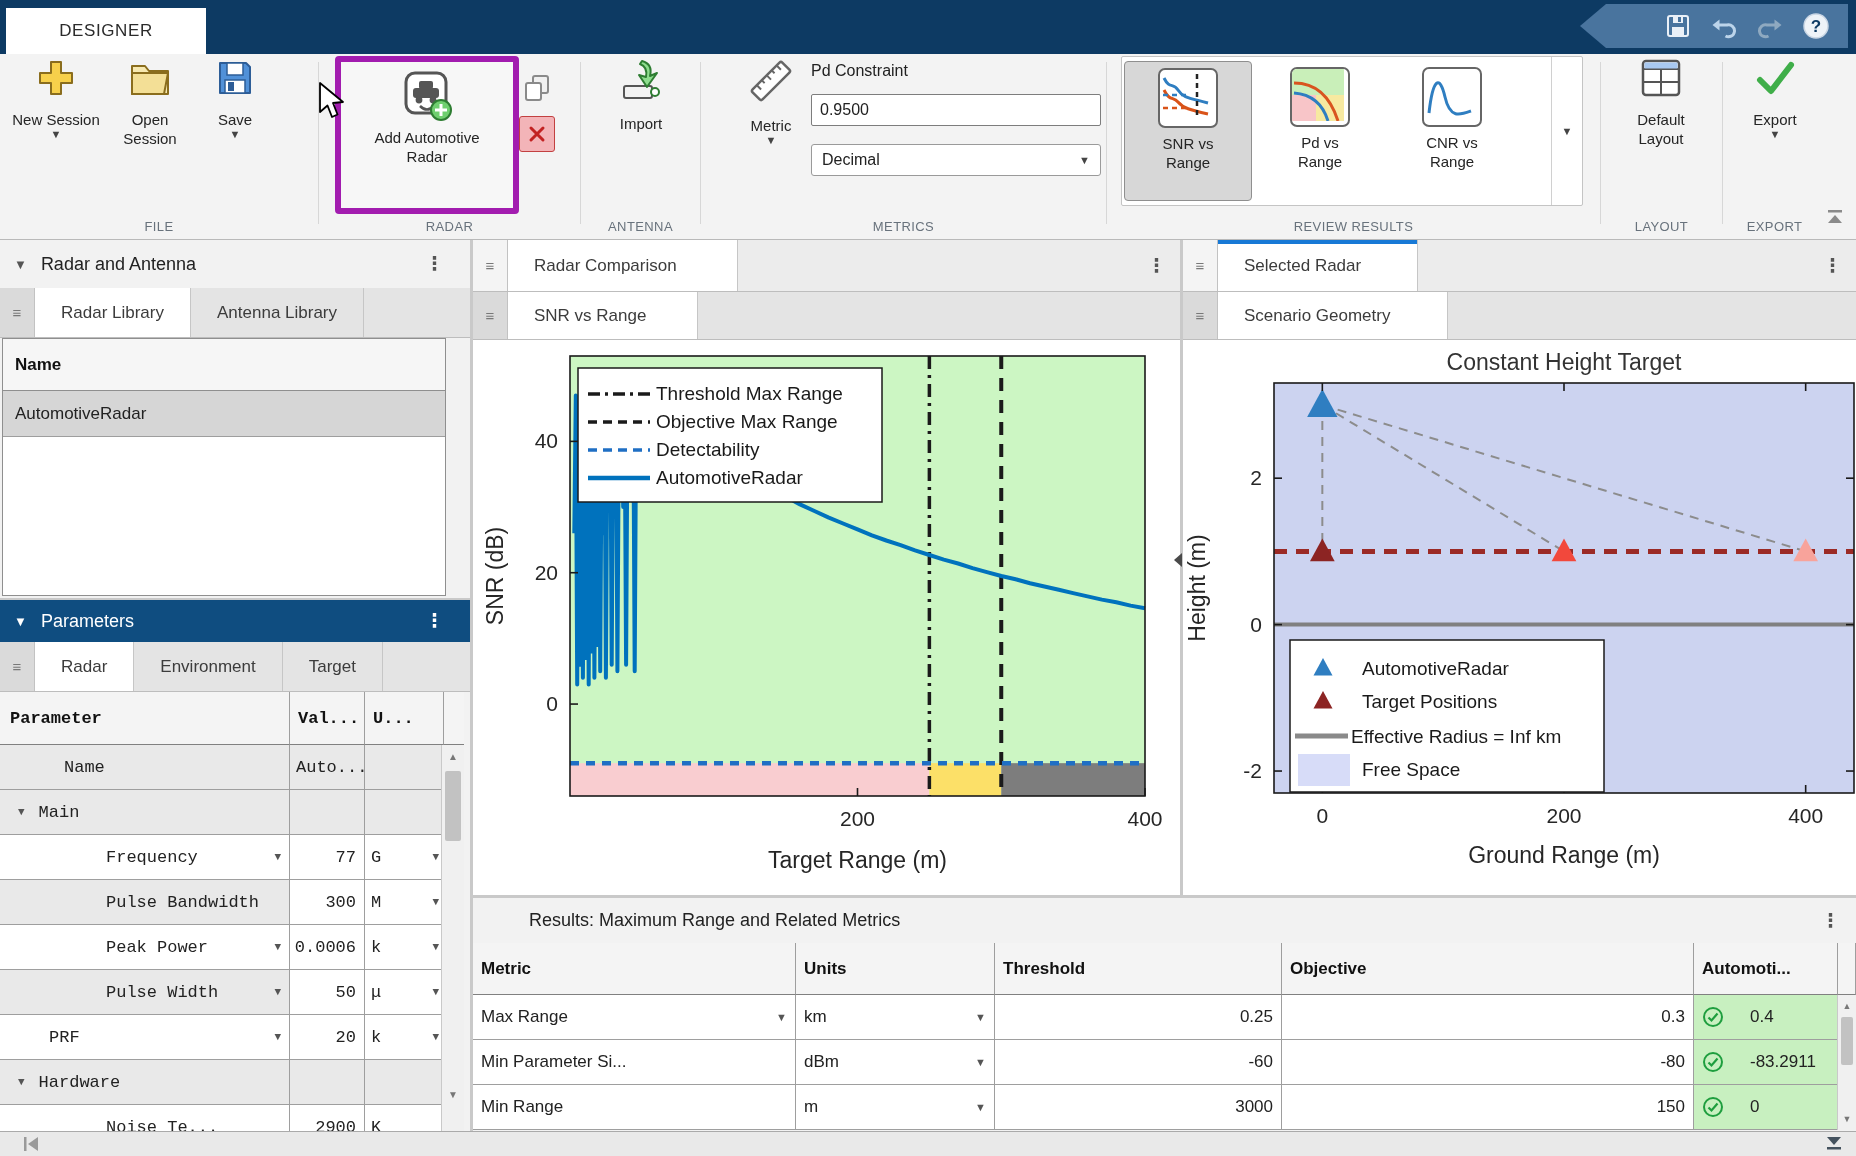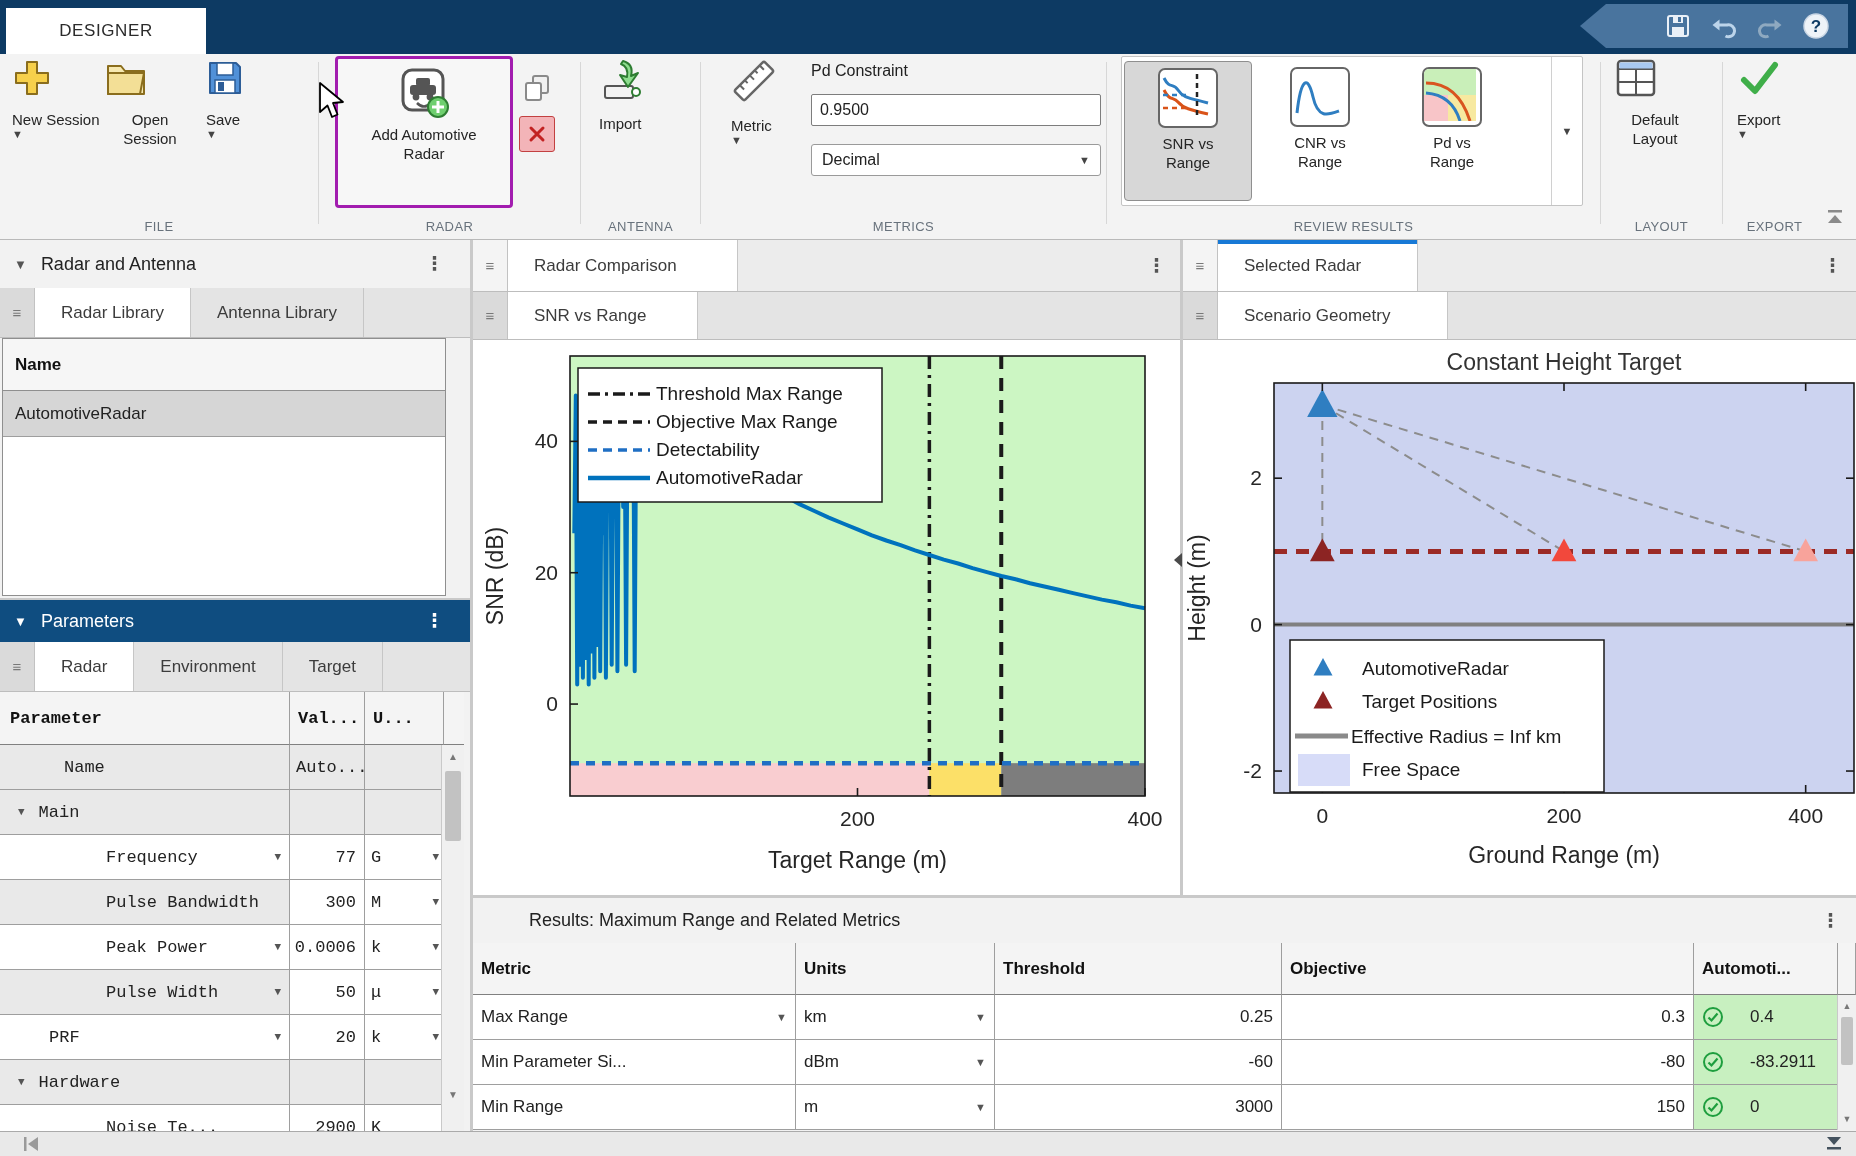--- a/index.html
+++ b/index.html
@@ -14,25 +14,25 @@
   .qat{position:absolute;right:8px;top:4px;width:268px;height:44px;background:#49749e;
     clip-path:polygon(0 50%,26px 0,100% 0,100% 100%,26px 100%);display:flex;align-items:center;
     justify-content:flex-end;gap:18px;padding-right:18px;box-sizing:border-box;}
   .qat .qbtn{width:28px;height:28px;display:flex;align-items:center;justify-content:center;}
 
   
   .ribbon{position:absolute;left:0;top:54px;width:1856px;height:186px;background:#f3f3f3;border-bottom:1px solid #b9b9b9;box-sizing:border-box;}
   .rgroup{position:absolute;top:0;height:186px;}
   .rlabel{position:absolute;left:0;right:0;bottom:6px;text-align:center;font-size:13px;color:#68727c;letter-spacing:.4px;}
   .rdivider{position:absolute;top:8px;width:1px;height:162px;background:#d7d7d7;}
-  .bigbtn{position:absolute;top:4px;display:flex;flex-direction:column;align-items:flex-start;color:#252525;font-size:15px;line-height:19px;text-align:center;}
+  .bigbtn{position:absolute;top:4px;display:flex;flex-direction:column;align-items:center;color:#252525;font-size:15px;line-height:19px;text-align:center;}
   .bigbtn .blabel{margin-top:8px;}
   .caret{font-size:11px;color:#444;line-height:10px;}
   .smallbtn{position:absolute;width:36px;height:36px;display:flex;align-items:center;justify-content:center;border-radius:3px;box-sizing:border-box;}
-  .addradar{position:absolute;left:16px;top:2px;width:172px;height:146px;border:3px solid #a21caf;border-radius:4px;background:#f7f7f7;
+  .addradar{position:absolute;left:16px;top:2px;width:172px;height:146px;border:6px solid #a21caf;border-radius:4px;background:#f7f7f7;
     display:flex;flex-direction:column;align-items:center;color:#252525;font-size:15px;line-height:19px;text-align:center;}
   .metricfield{position:absolute;font-size:16px;color:#222;}
   .tfield{background:#fff;border:1px solid #7d7d7d;border-radius:2px;height:32px;box-sizing:border-box;font-size:16px;color:#222;
     font-family:"Liberation Sans","DejaVu Sans",sans-serif;padding:0 8px;}
   .dropfield{background:#fff;border:1px solid #9a9a9a;border-radius:3px;height:32px;box-sizing:border-box;display:flex;align-items:center;
     justify-content:space-between;padding:0 10px;font-size:16px;color:#222;}
   .gallery{position:absolute;left:14px;top:2px;width:460px;height:148px;background:#ffffff;border:1px solid #c4c4c4;border-radius:2px;display:flex;}
   .gitem{width:128px;margin:4px 2px;display:flex;flex-direction:column;align-items:center;font-size:15px;line-height:19px;color:#252525;border-radius:4px;box-sizing:border-box;padding-top:6px;}
   .gitem.selected{background:#d7d7d7;border:1px solid #8f8f8f;}
   .gicon{width:56px;height:56px;border:2px solid #666;border-radius:7px;background:#fff;overflow:hidden;margin-bottom:6px;}
@@ -246,36 +246,36 @@
               <path d="M3 25 H30" stroke="#2f7ec1" stroke-width="2.5" stroke-dasharray="5 4"></path>
               <path d="M3 38 H30" stroke="#d95319" stroke-width="2.5" stroke-dasharray="5 4"></path>
               <path d="M37 4 V48" stroke="#222" stroke-width="2.5" stroke-dasharray="5 4"></path>
             </svg>
           </div>
           <span style="width:70px;text-align:center">SNR vs Range</span>
         </div>
         <div class="gitem">
           <div class="gicon">
             <svg width="52" height="52" viewBox="0 0 52 52">
-                <path d="M5 44 C9 8 16 6 21 28 S36 46 47 42" fill="none" stroke="#2f7ec1" stroke-width="3"></path>
-              </svg>
-          </div>
-          <span style="width:70px;text-align:center">CNR vs Range</span>
-        </div>
-        <div class="gitem">
-          <div class="gicon">
-            <svg width="52" height="52" viewBox="0 0 52 52">
               <rect x="0" y="0" width="52" height="52" fill="#c9efb9"></rect>
               <rect x="0" y="26" width="52" height="26" fill="#f7e9a0"></rect>
               <rect x="0" y="26" width="24" height="26" fill="#f8c5c8"></rect>
               <path d="M2 14 Q34 14 46 52" fill="none" stroke="#d9541f" stroke-width="3"></path>
               <path d="M2 24 Q28 26 36 52" fill="none" stroke="#2f7ec1" stroke-width="3"></path>
             </svg>
           </div>
           <span style="width:70px;text-align:center">Pd vs Range</span>
+        </div>
+        <div class="gitem">
+          <div class="gicon">
+            <svg width="52" height="52" viewBox="0 0 52 52">
+                <path d="M5 44 C9 8 16 6 21 28 S36 46 47 42" fill="none" stroke="#2f7ec1" stroke-width="3"></path>
+              </svg>
+          </div>
+          <span style="width:70px;text-align:center">CNR vs Range</span>
         </div>
         <div class="gcaret">
             <span class="caret">▼</span>
           </div>
       </div>
       <div class="rlabel">REVIEW RESULTS</div>
     </div>
     <div class="rdivider" style="left:1600px"></div>
 
     <div class="rgroup" style="left:1601px;width:121px">

